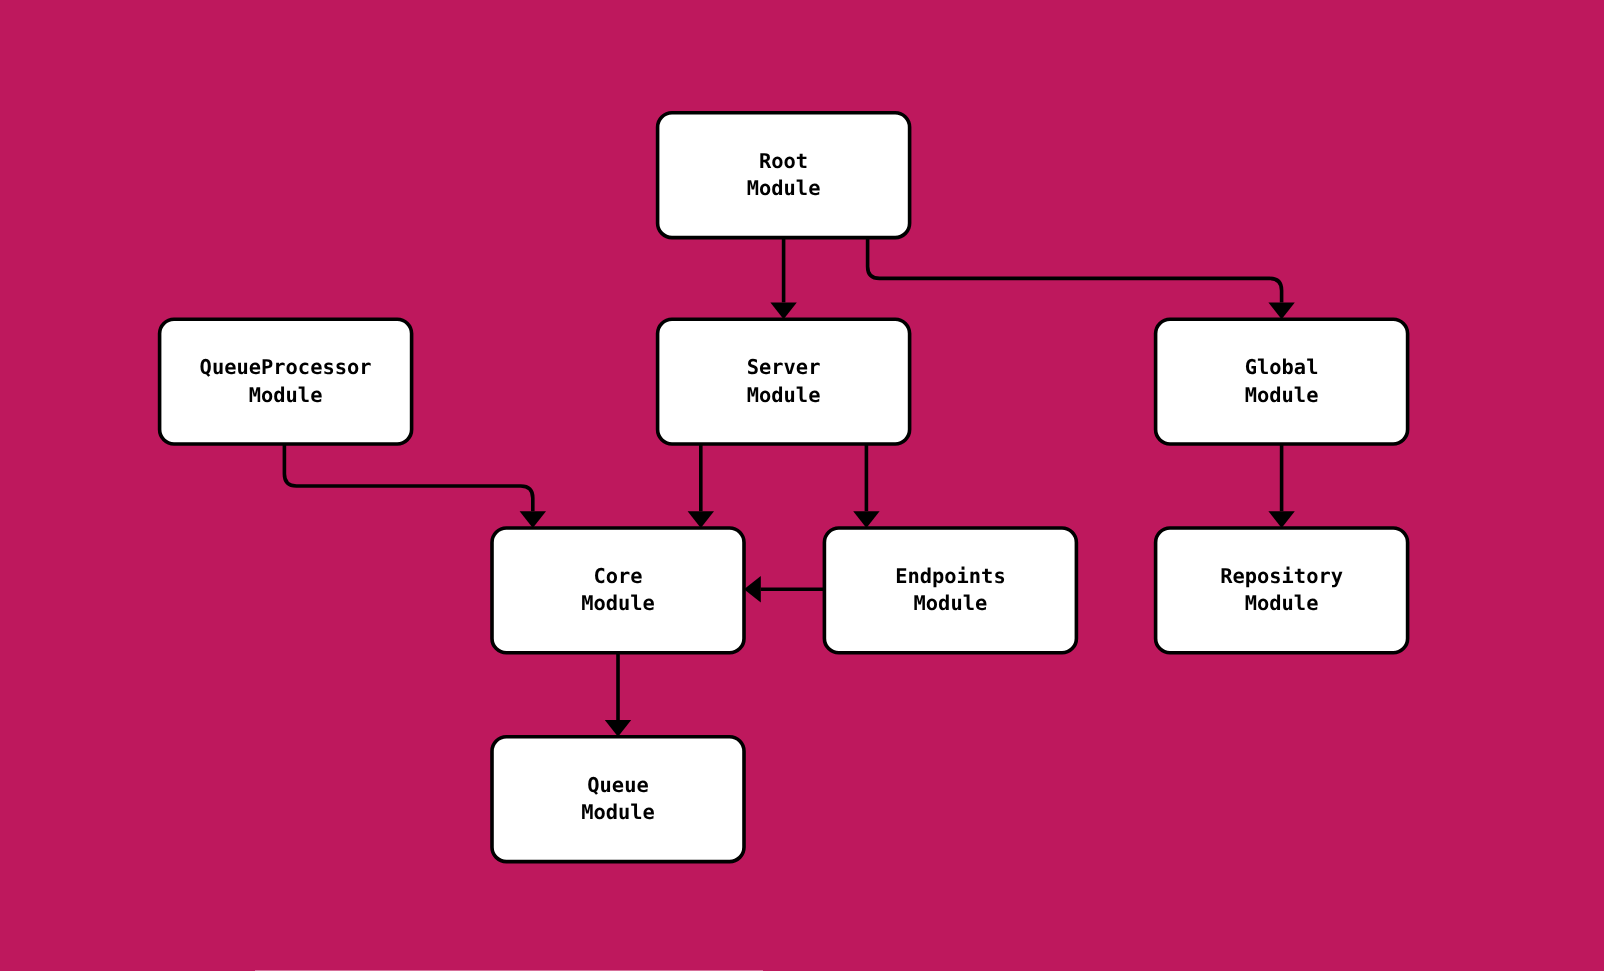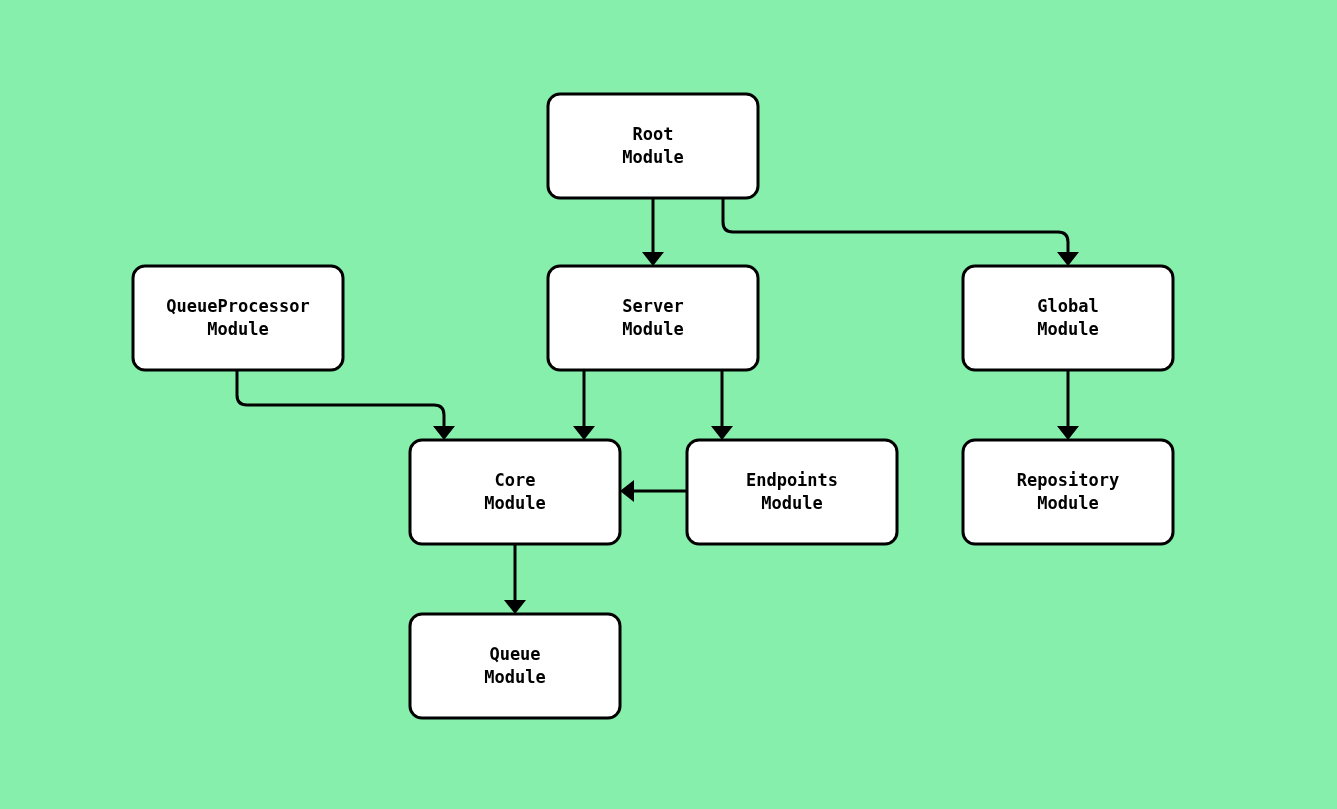--- a/index.html
+++ b/index.html
@@ -5,21 +5,21 @@
 <style>
   html, body {
     margin: 0;
     padding: 0;
     background: #ffffff;
   }
   #diagram-root {
     position: relative;
     width: 1337px;
     height: 809px;
-    background: #86efac;
+    background: #be185d;
     overflow: hidden;
     font-family: "DejaVu Sans Mono", "Liberation Mono", monospace;
   }
   #graph-svg {
     display: block;
     width: 1337px;
     height: 809px;
   }
   .node-shape {
     fill: #ffffff;

